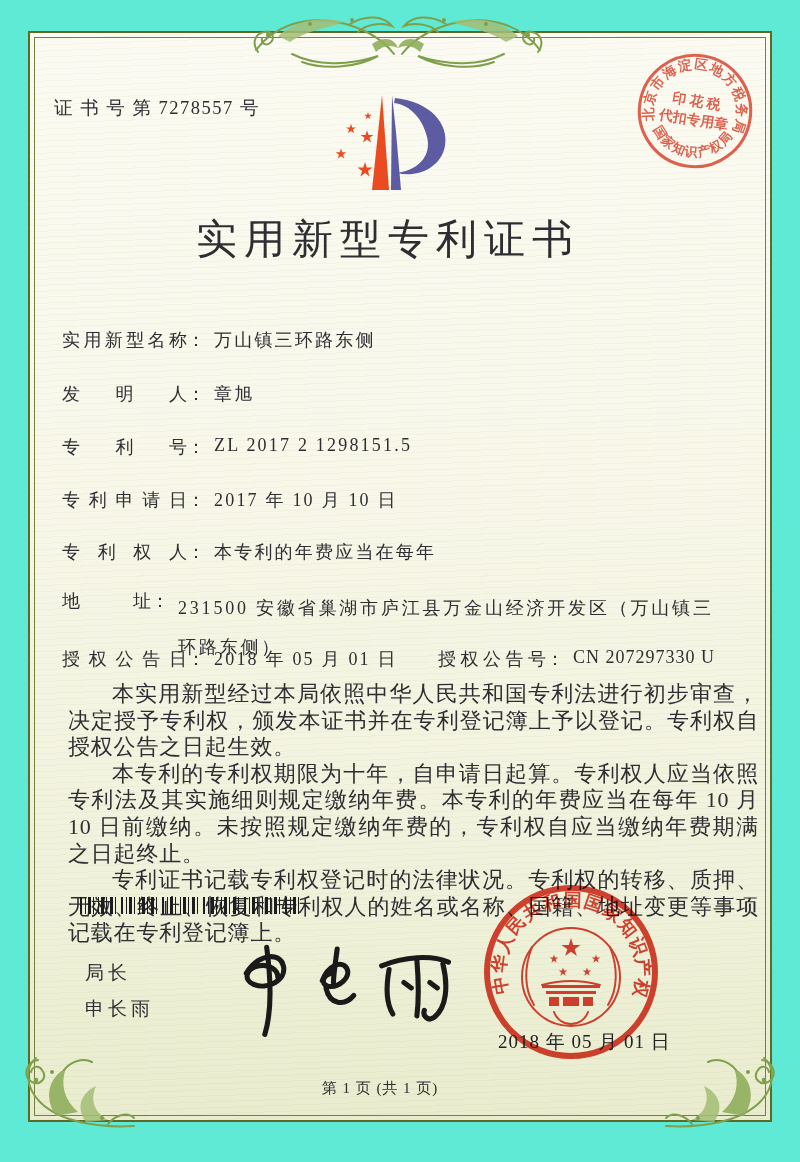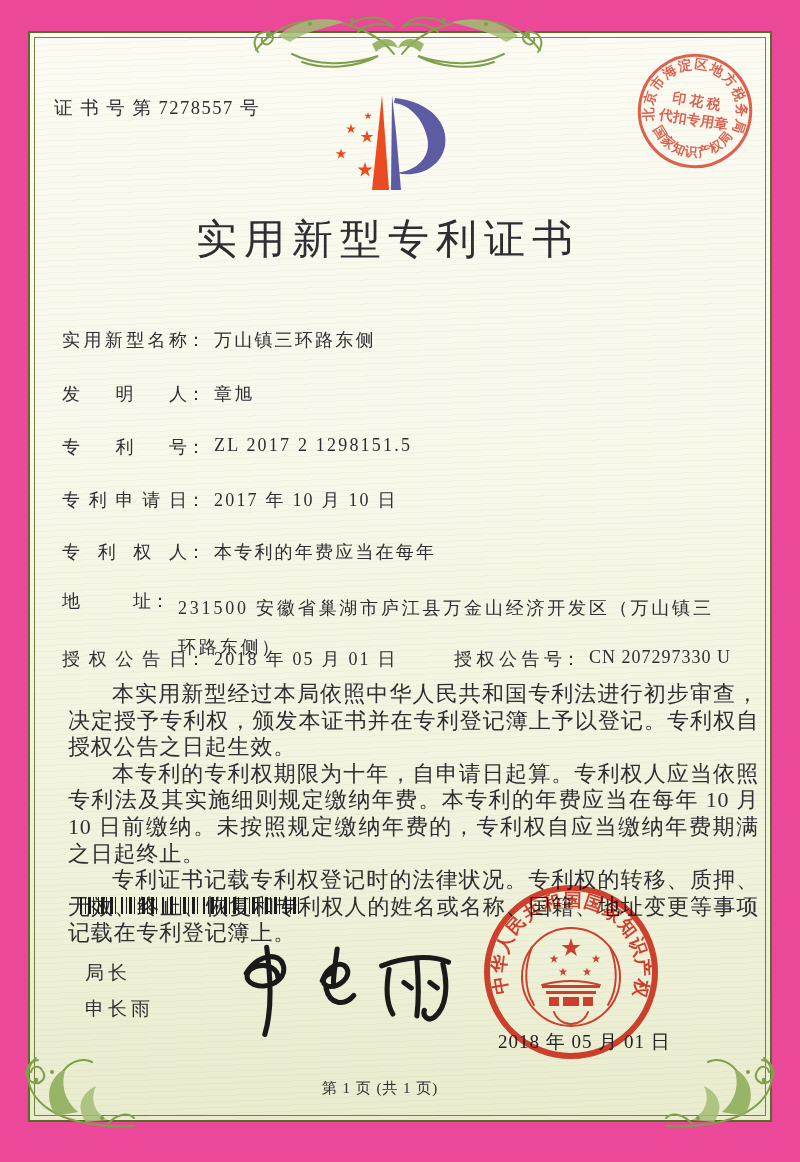--- a/index.html
+++ b/index.html
@@ -1,16 +1,16 @@
 <!DOCTYPE html>
 <html><head>
 <meta charset="utf-8">
 <style>
   html,body{margin:0;padding:0;background:#e8e8e4;}
-  .page{position:relative;width:800px;height:1162px;background:#ec4899;overflow:hidden;
+  .page{position:relative;width:800px;height:1162px;background:#5eead4;overflow:hidden;
         font-family:"Liberation Serif","DejaVu Serif",serif;color:#2e2e32;}
   
   .paper{position:absolute;left:30px;top:33px;right:30px;bottom:42px;z-index:0;
     background:linear-gradient(180deg,#fcfbf3 0%,#f8f7ea 40%,#f1f2dd 75%,#e9ecce 100%);}
   .paper::after{content:"";position:absolute;inset:0;
     background:repeating-linear-gradient(178deg,rgba(150,170,95,.07) 0 1px,transparent 1px 6px);}
   
   .b-outer{position:absolute;left:28px;top:31px;right:28px;bottom:40px;border:2.5px solid #5c6a28;z-index:1;}
   .b-inner{position:absolute;left:34px;top:37px;right:34px;bottom:46px;border:1px solid #74813a;z-index:1;}
   .orn{position:absolute;z-index:3;}
@@ -23,21 +23,21 @@
          font-size:41px;letter-spacing:7px;z-index:2;}
   
   .row{position:absolute;left:62px;z-index:2;font-size:18px;white-space:nowrap;}
   .lab{display:inline-block;width:125px;text-align:justify;text-align-last:justify;vertical-align:top;}
   .lab-a{display:inline-block;width:89px;text-align:justify;text-align-last:justify;vertical-align:top;}
   .lab-sm{display:inline-block;width:108px;text-align:justify;text-align-last:justify;vertical-align:top;}
   .col{display:inline-block;}
   .val{display:inline-block;margin-left:9px;letter-spacing:2.2px;vertical-align:top;}
   .row-addr{white-space:normal;}
   .row-addr .val{width:540px;letter-spacing:2.8px;line-height:39px;}
-  .grant-right{position:absolute;left:392px;top:0;}
+  .grant-right{position:absolute;left:376px;top:0;}
   
   .bodytext{position:absolute;left:68px;top:681px;width:691px;z-index:2;
             font-size:22px;line-height:26.6px;text-align:justify;letter-spacing:.8px;}
   .bodytext p{margin:0;text-indent:2em;}
   
   .barcode{position:absolute;left:80px;top:897px;width:221px;height:17px;z-index:2;
     background:repeating-linear-gradient(90deg,
       #1d1d1d 0 2px,transparent 2px 5px,#1d1d1d 5px 6px,transparent 6px 8px,
       #1d1d1d 8px 11px,transparent 11px 13px,#1d1d1d 13px 14px,transparent 14px 18px,
       #1d1d1d 18px 19px,transparent 19px 21px,#1d1d1d 21px 24px,transparent 24px 26px,

